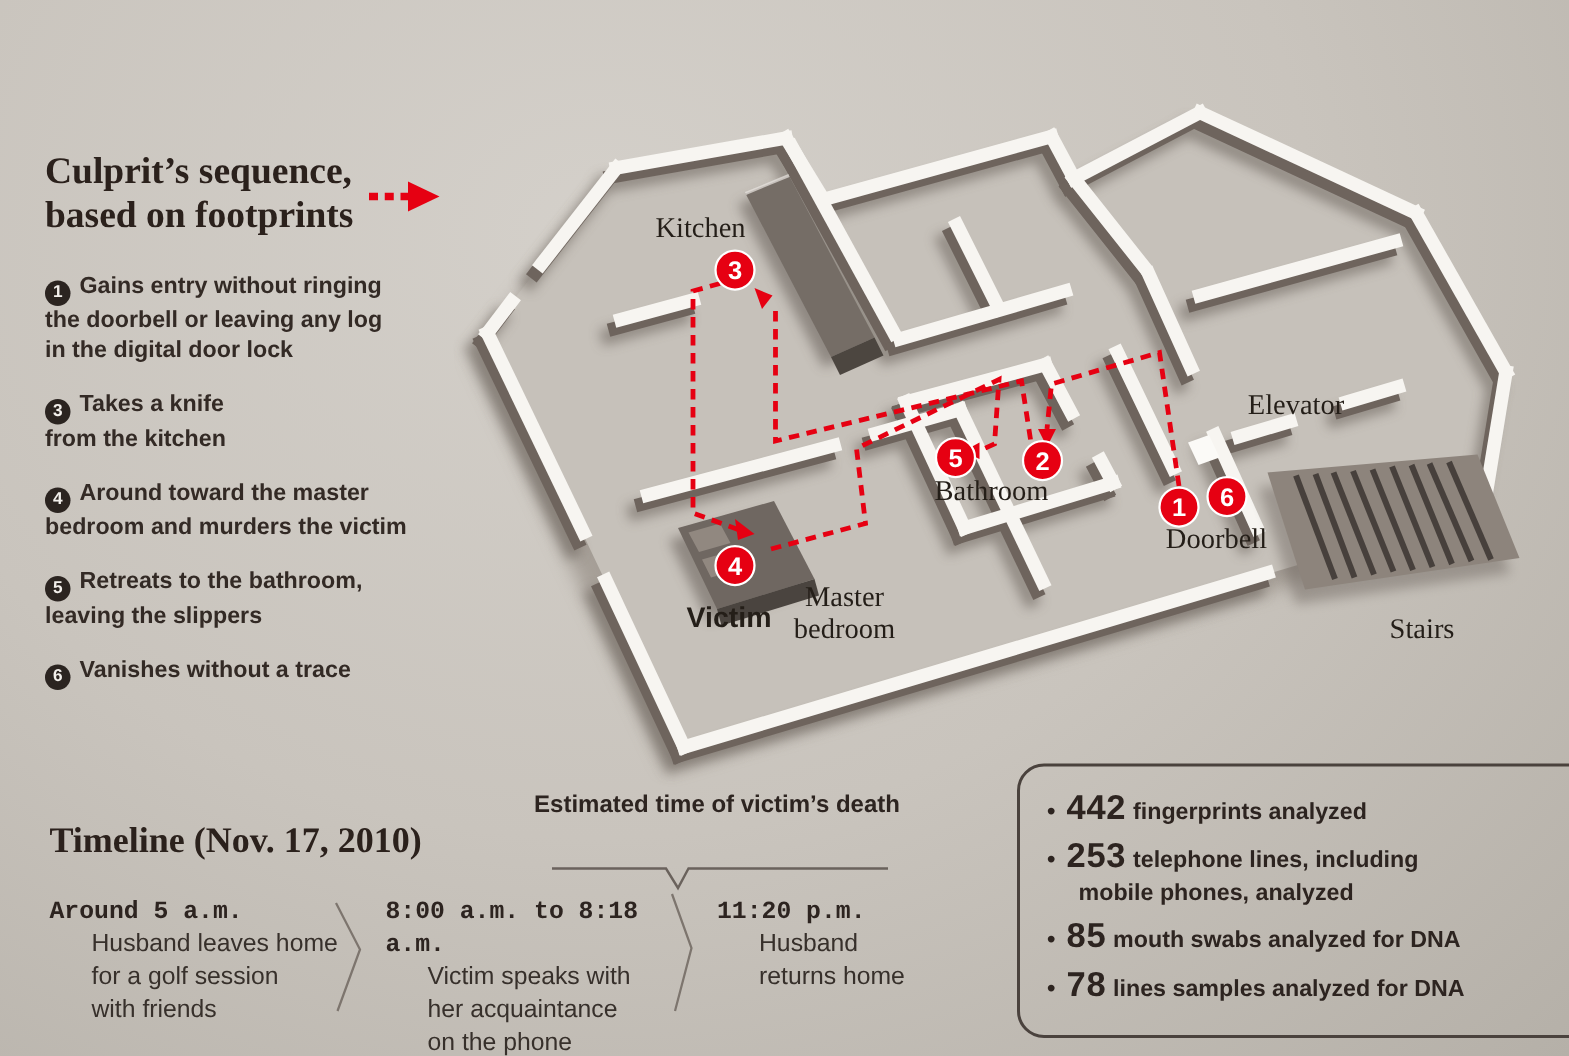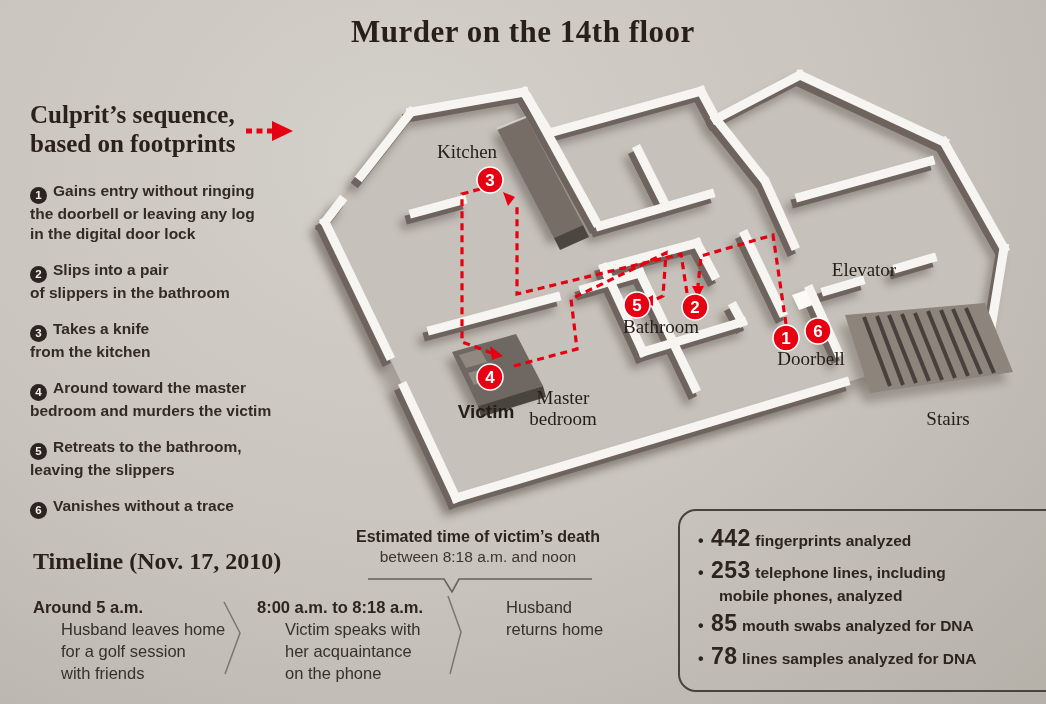--- a/index.html
+++ b/index.html
@@ -34,21 +34,21 @@
   }
   .seq-text{ white-space:pre-line; }
 
   
   .tl-heading{
     top:548px; left:33px;
     font-family:"Liberation Serif", serif; font-weight:bold;
     font-size:24px; color:#2b211c;
   }
   .tl-col{ top:597px; font-size:16.5px; line-height:1.33; color:#37302b; }
-  .tl-col .tl-time{ font-weight:bold; color:#2d2420; }
+  .tl-col .tl-time{ font-weight:bold; color:#2d2420;font-family:Liberation Mono, monospace; }
   .tl-desc{ white-space:pre-line;margin-left:28px; }
   .tl-col1{ left:33px;  width:200px; }
   .tl-col2{ left:257px; width:200px; }
   .tl-col3{ left:478px; width:160px; }
 
   
   .death-note{ top:528px; left:333px; width:290px; text-align:center; }
   .death-line1{ font-size:16px; font-weight:bold; color:#2d2420; }
   .death-line2{ font-size:15.5px; color:#3c342f; margin-top:2px; }
 
@@ -314,72 +314,67 @@
     </g>
 
     <path d="M368,579 L444,579 L452,592 L459,579 L592,579" fill="none" stroke="#6a625c" stroke-width="1.6"></path>
 
     <g fill="none" stroke="#7d756e" stroke-width="1.5">
       <path d="M224,602 L240,633 L225,674"></path>
       <path d="M448,596 L461,632 L450,674"></path>
     </g>
   </svg>
 
-  <div class="abs main-title">Murder on the 14th floor</div>
 
   <div class="abs seq-panel">
     <h2 class="seq-heading">Culprit’s sequence,
 based on footprints</h2>
 
     <div class="seq-item">
       <span class="seq-bullet">1</span><span class="seq-text">Gains entry without ringing
 the doorbell or leaving any log
 in the digital door lock</span>
     </div>
     <div class="seq-item">
-      <span class="seq-bullet">2</span><span class="seq-text">Slips into a pair
-of slippers in the bathroom</span>
-    </div>
-    <div class="seq-item">
       <span class="seq-bullet">3</span><span class="seq-text">Takes a knife
 from the kitchen</span>
     </div>
     <div class="seq-item">
       <span class="seq-bullet">4</span><span class="seq-text">Around toward the master
 bedroom and murders the victim</span>
     </div>
     <div class="seq-item">
       <span class="seq-bullet">5</span><span class="seq-text">Retreats to the bathroom,
 leaving the slippers</span>
     </div>
     <div class="seq-item">
       <span class="seq-bullet">6</span><span class="seq-text">Vanishes without a trace</span>
     </div>
   </div>
 
   <div class="abs tl-heading">Timeline (Nov. 17, 2010)</div>
 
   <div class="abs death-note">
     <div class="death-line1">Estimated time of victim’s death</div>
-    <div class="death-line2">between 8:18 a.m. and noon</div>
   </div>
 
   <div class="abs tl-col tl-col1">
     <div class="tl-time">Around 5 a.m.</div>
     <div class="tl-desc">Husband leaves home
 for a golf session
 with friends</div>
   </div>
   <div class="abs tl-col tl-col2">
     <div class="tl-time">8:00 a.m. to 8:18 a.m.</div>
     <div class="tl-desc">Victim speaks with
 her acquaintance
 on the phone</div>
   </div>
   <div class="abs tl-col tl-col3">
+    <div class="tl-time">11:20 p.m.</div>
     <div class="tl-desc">Husband
 returns home</div>
   </div>
 
   <div class="abs stats-box">
     <div class="stat">
       <span class="stat-dot">•</span><span class="stat-num">442</span> <span class="stat-label">fingerprints analyzed</span>
     </div>
     <div class="stat">
       <span class="stat-dot">•</span><span class="stat-num">253</span> <span class="stat-label">telephone lines, including

